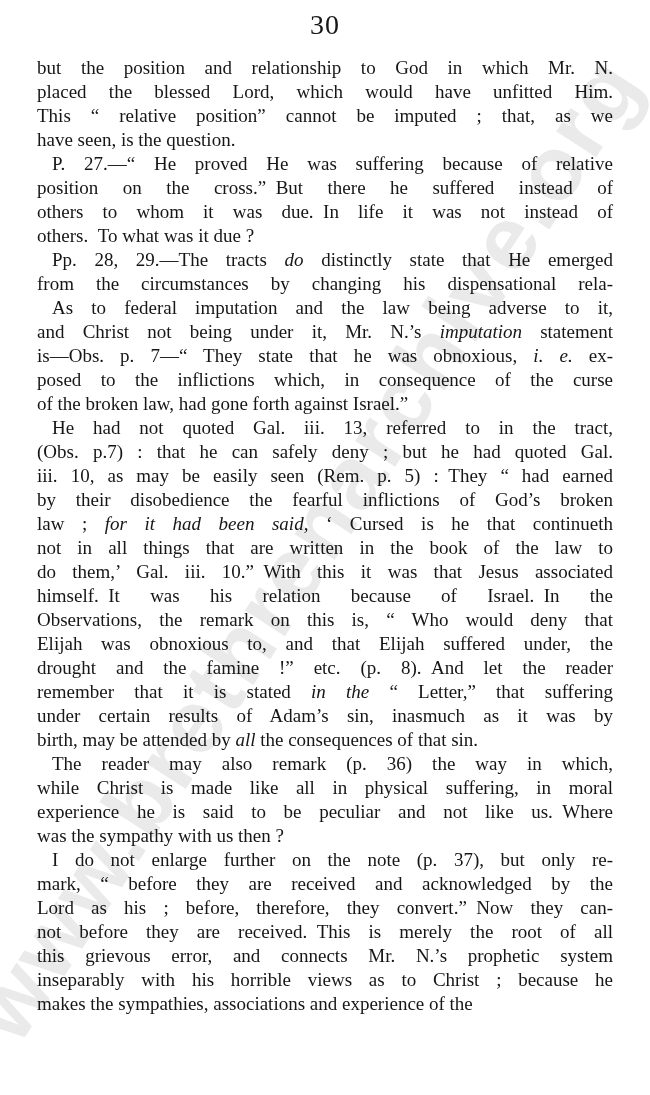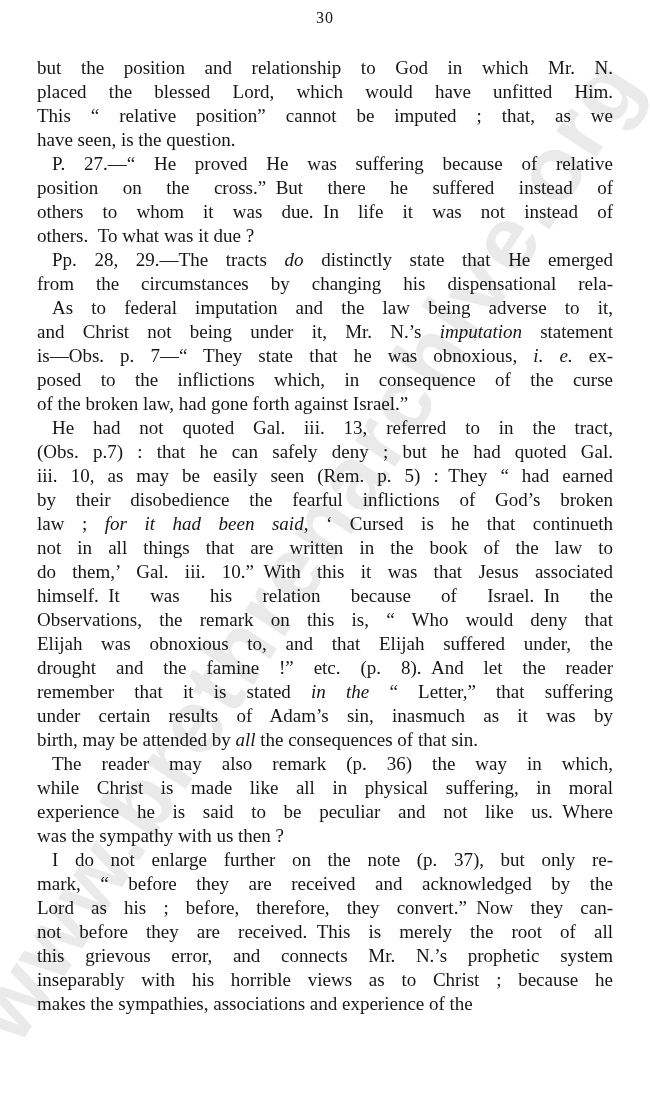--- a/index.html
+++ b/index.html
@@ -14,21 +14,21 @@
     background: #ffffff;
     overflow: hidden;
     font-family: "Liberation Serif", serif;
     color: #161616;
   }
   .page-number {
     position: relative;
     z-index: 2;
     text-align: center;
     padding-top: 9px;
-    font-size: 16px;
+    font-size: 28px;
     letter-spacing: 1px;
     font-weight: normal;
   }
   .text-block {
     position: absolute;
     z-index: 2;
     left: 37px;
     top: 56px;
     width: 576px;
   }

